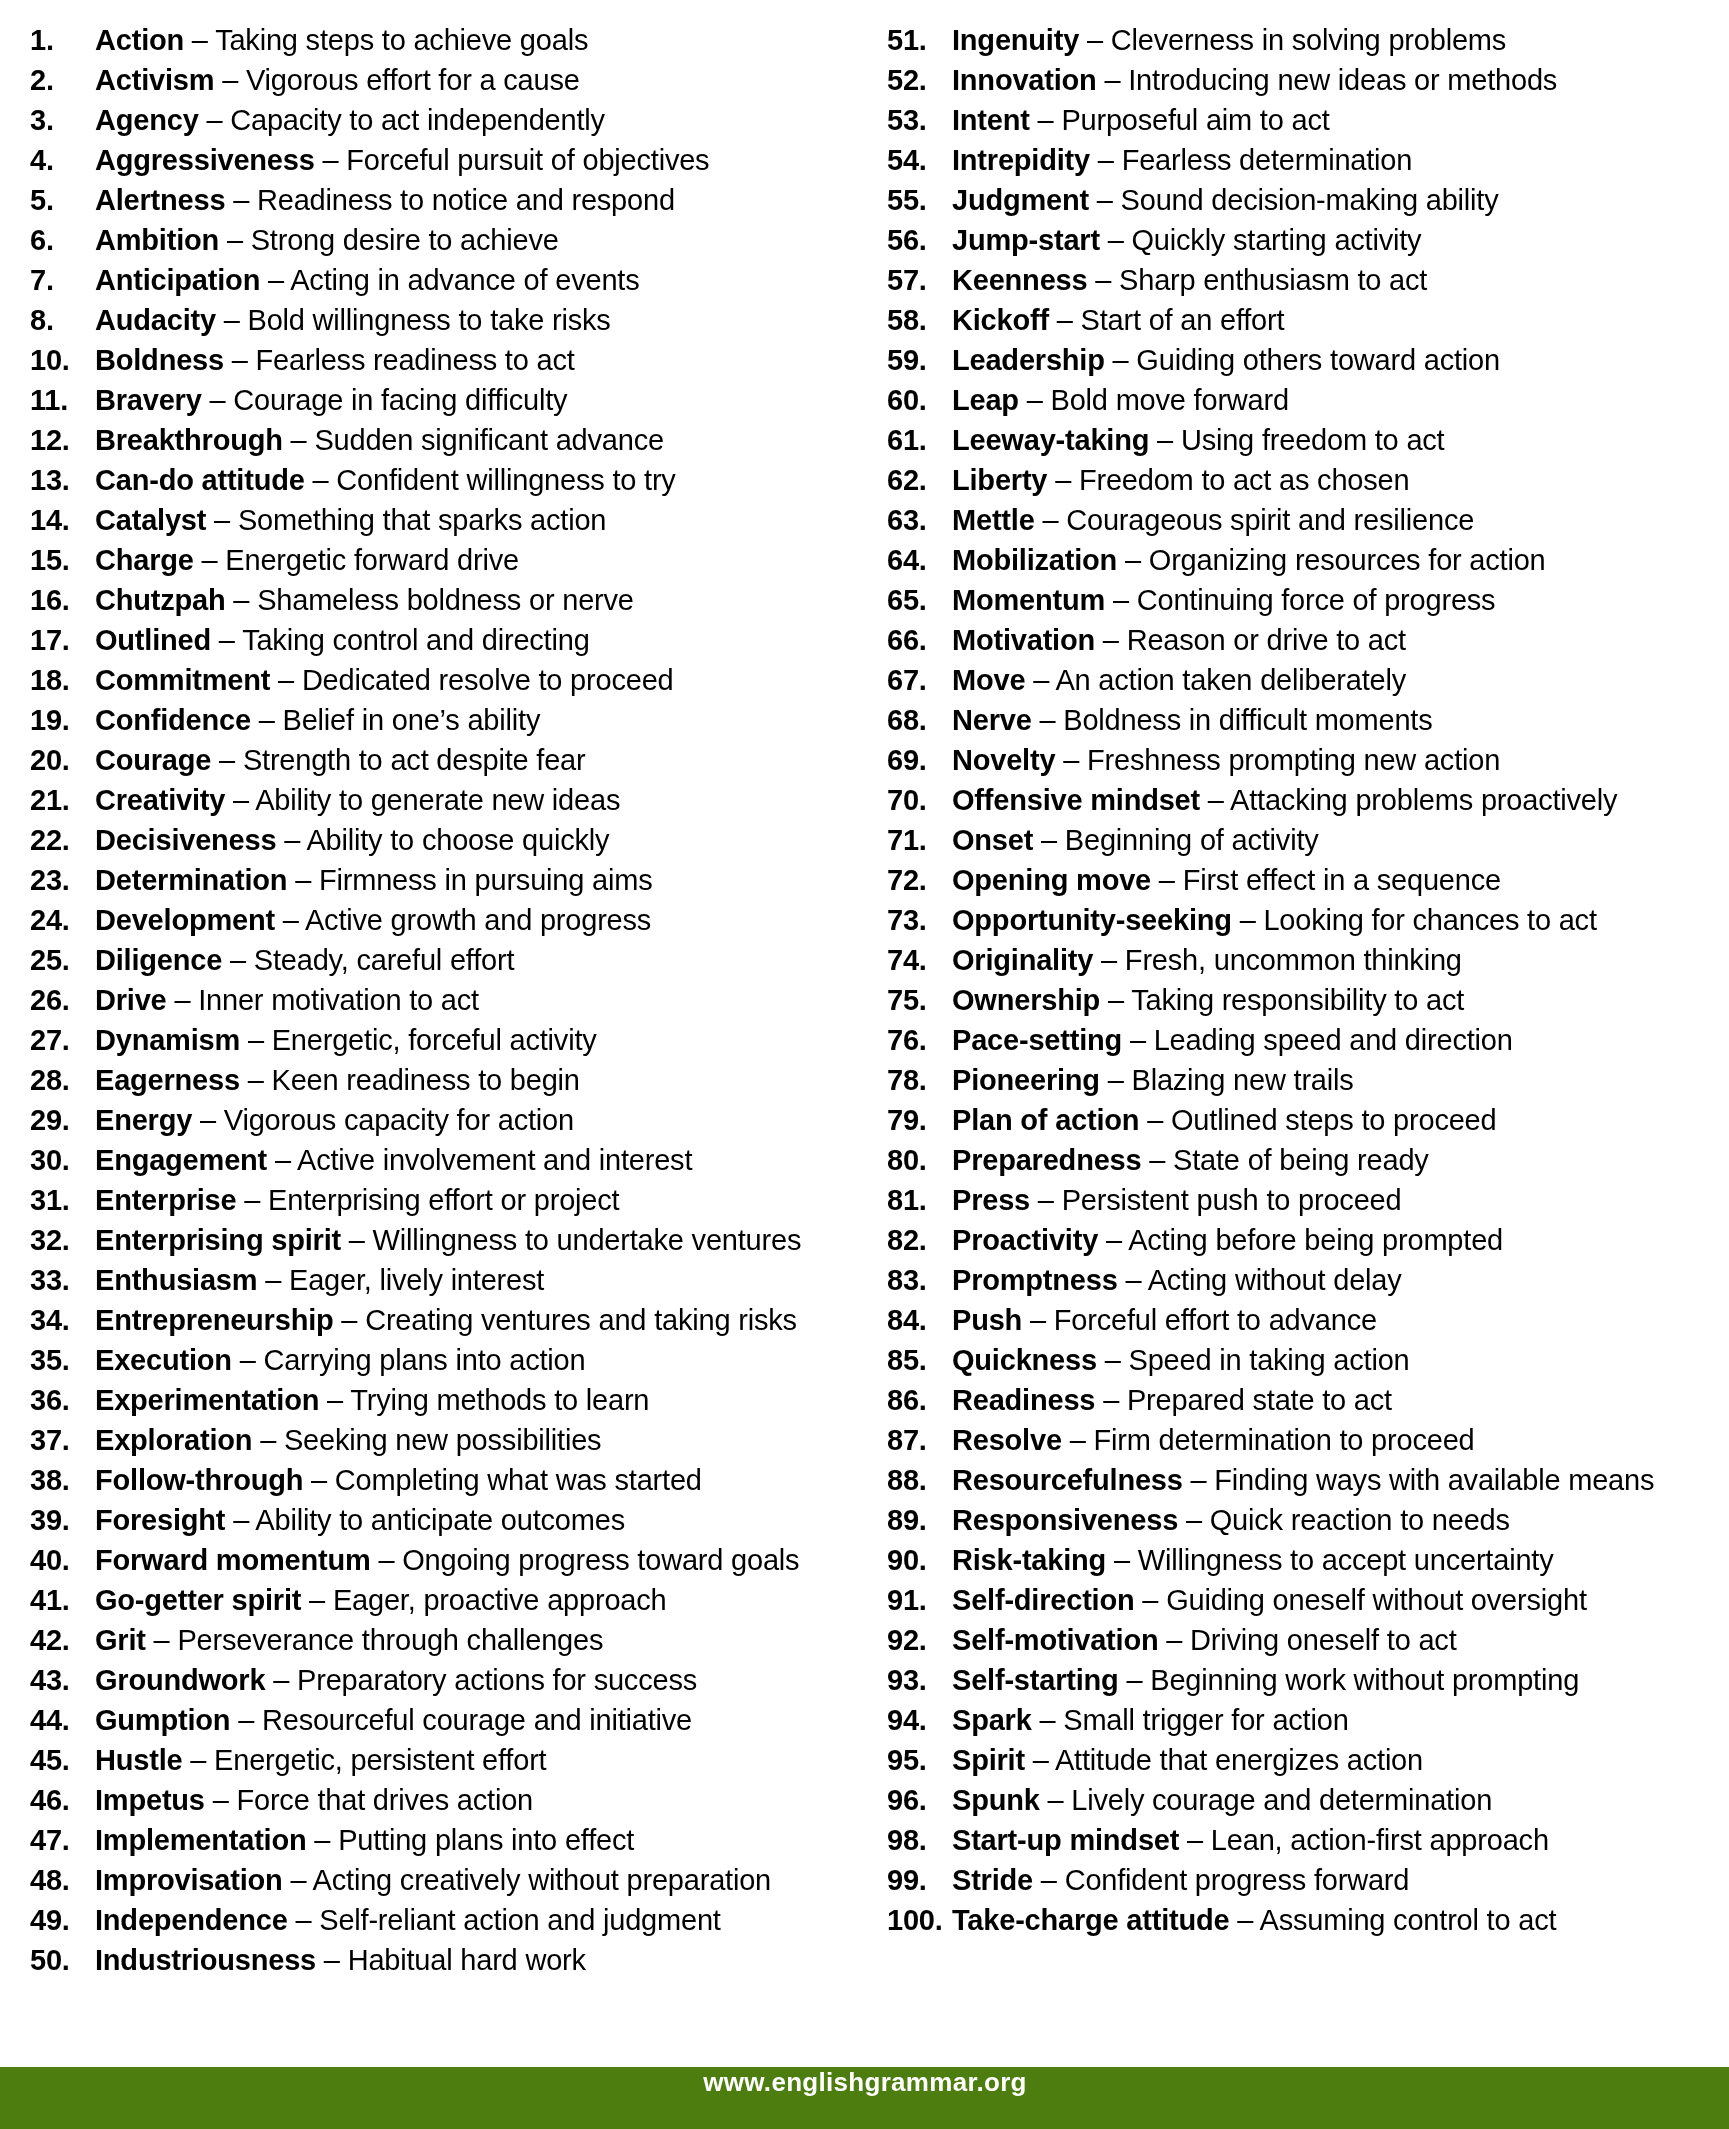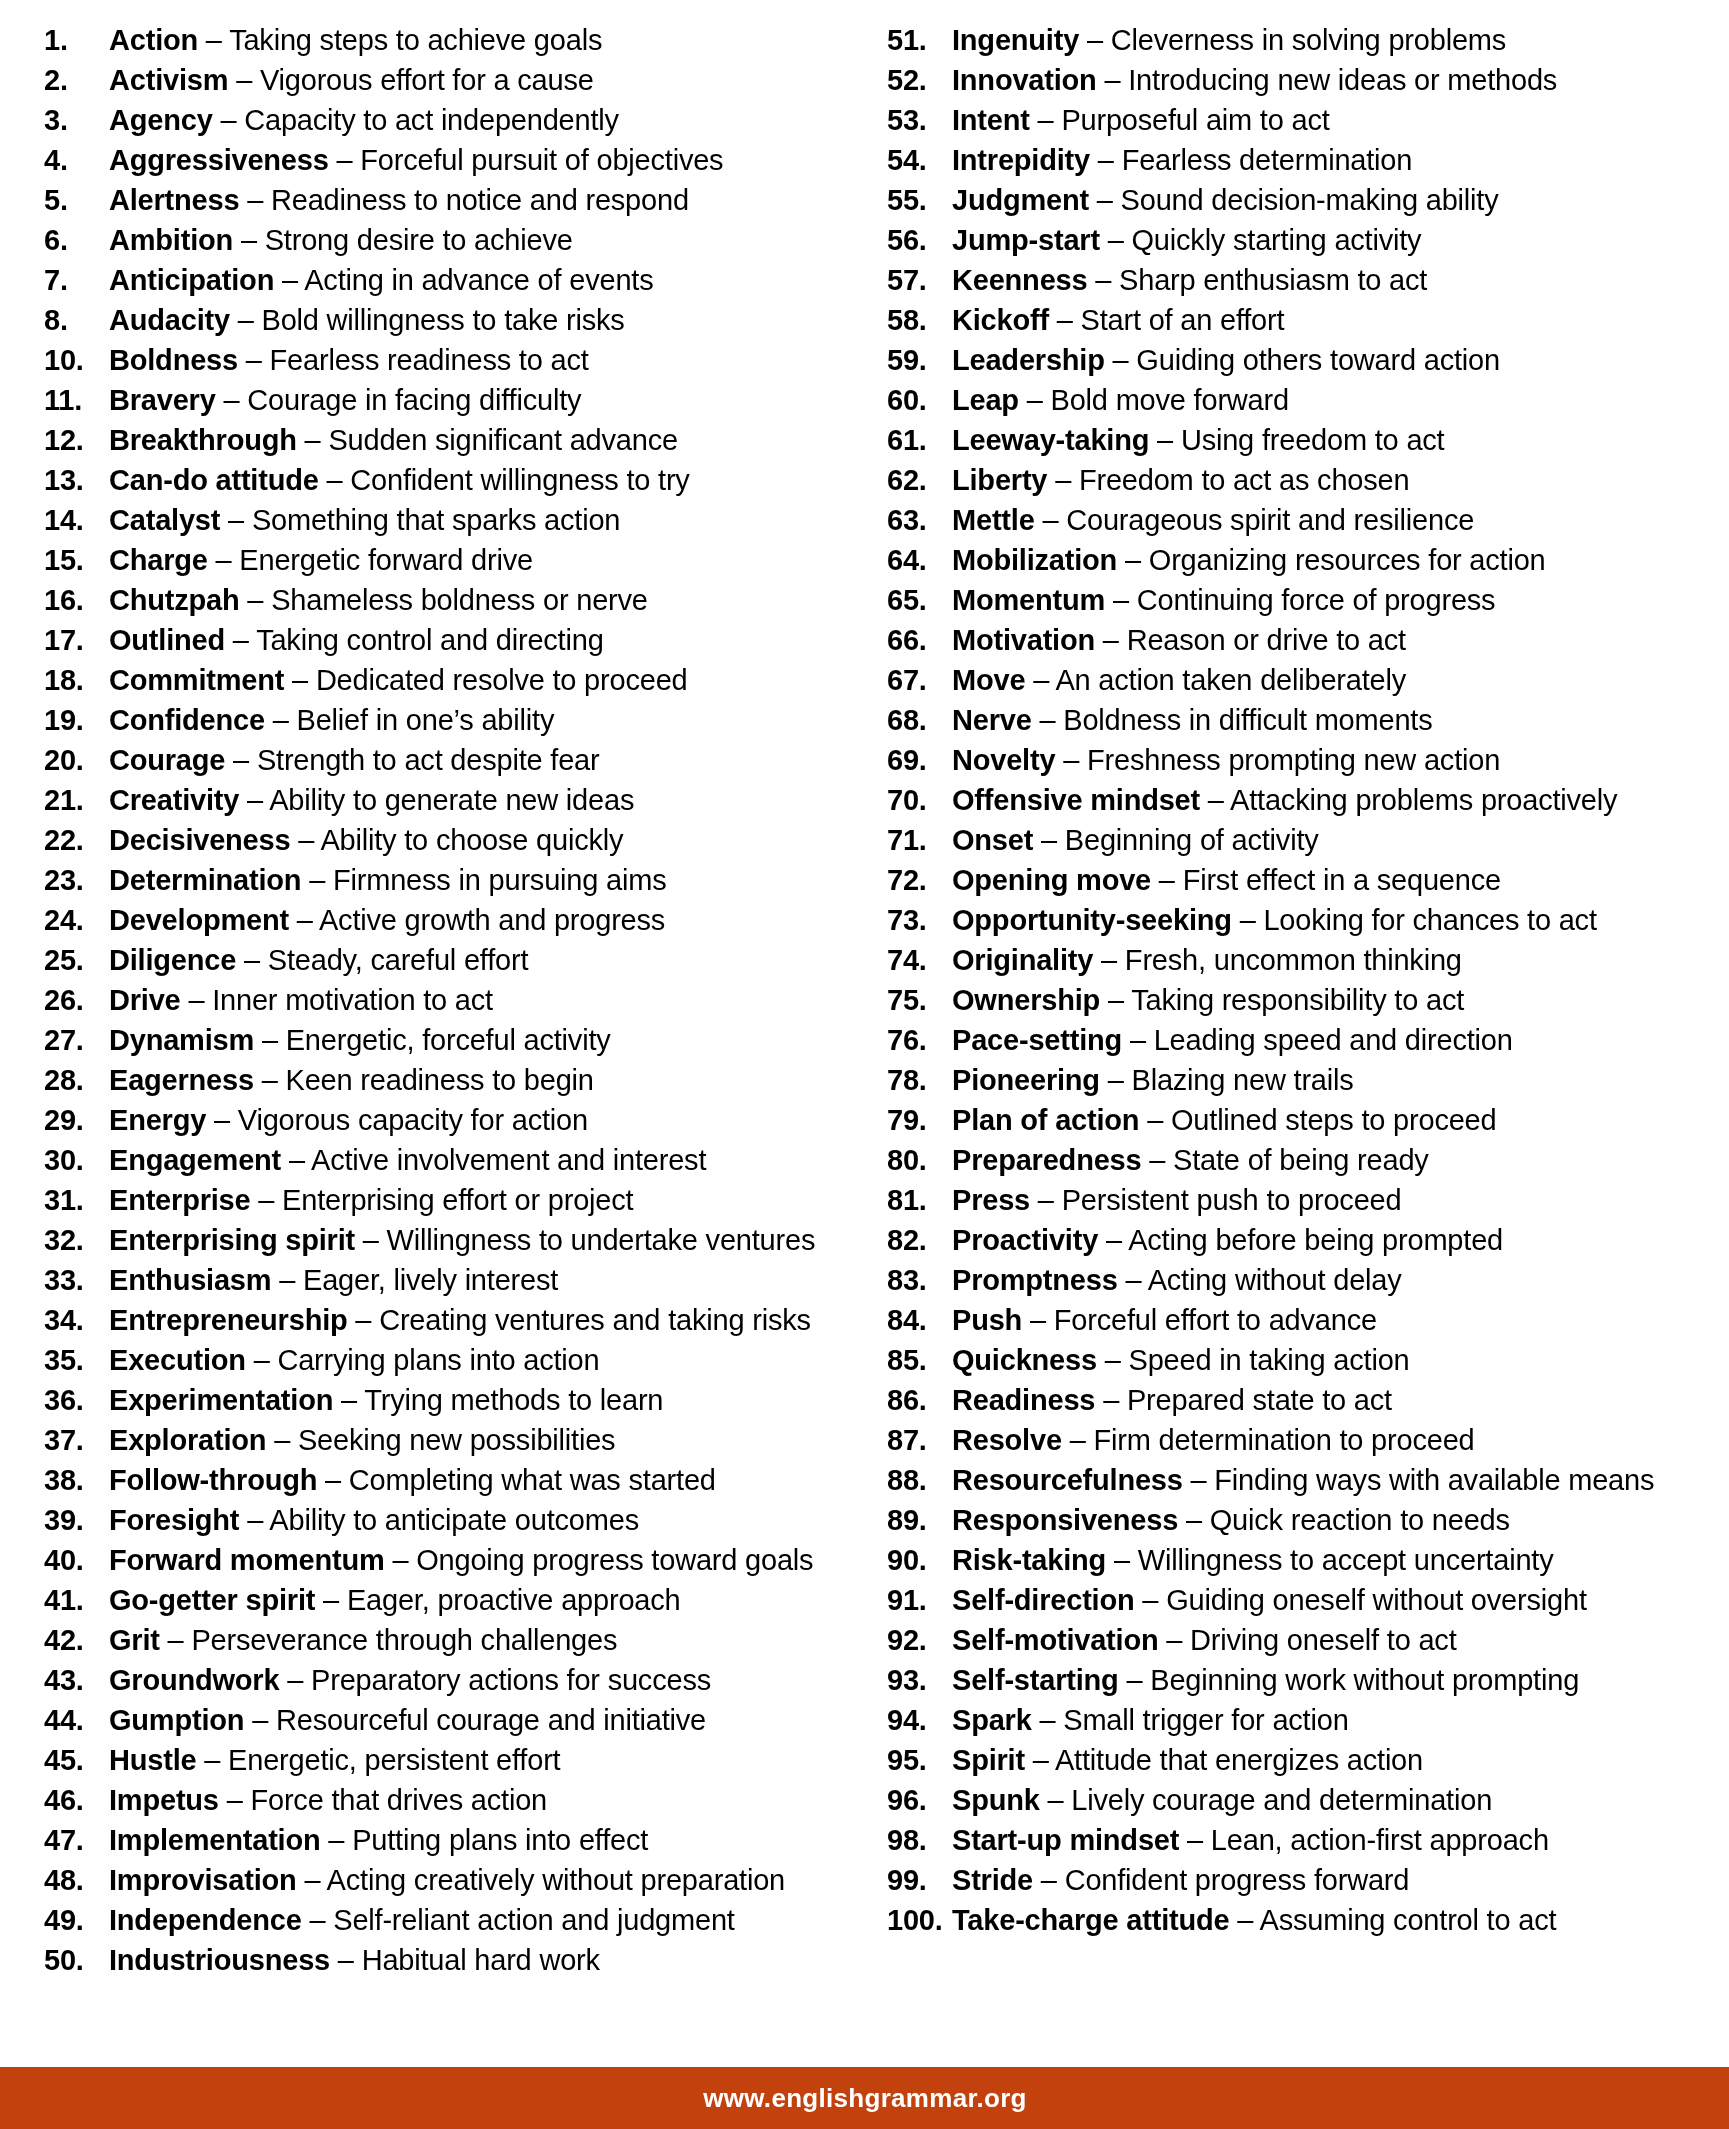--- a/index.html
+++ b/index.html
@@ -18,21 +18,21 @@
   .content {
     position: absolute;
     top: 20px;
     left: 0;
     right: 0;
   }
   .col {
     position: absolute;
     top: 0;
   }
-  .col-left  { left: 44px;   width: 834px; }
+  .col-left  { left: 30px;   width: 834px; }
   .col-right { left: 887px; width: 841px; }
   .item {
     height: 40px;
     line-height: 40px;
     font-size: 29px;
     letter-spacing: -0.2px;
     white-space: nowrap;
   }
   .num {
     display: inline-block;
@@ -44,23 +44,23 @@
   }
   .def {
     font-weight: normal;
   }
   .footer-bar {
     position: absolute;
     left: 0;
     bottom: 0;
     width: 100%;
     height: 62px;
-    background: #c2410c;
+    background: #4d7c0f;
     display: flex;
-    align-items: center;
+    align-items: flex-start;
     justify-content: center;
     margin-top: 8px;
   }
   .footer-bar span {
     color: #ffffff;
     font-size: 26px;
     font-weight: bold;
     letter-spacing: 0.3px;
   }
 </style>

